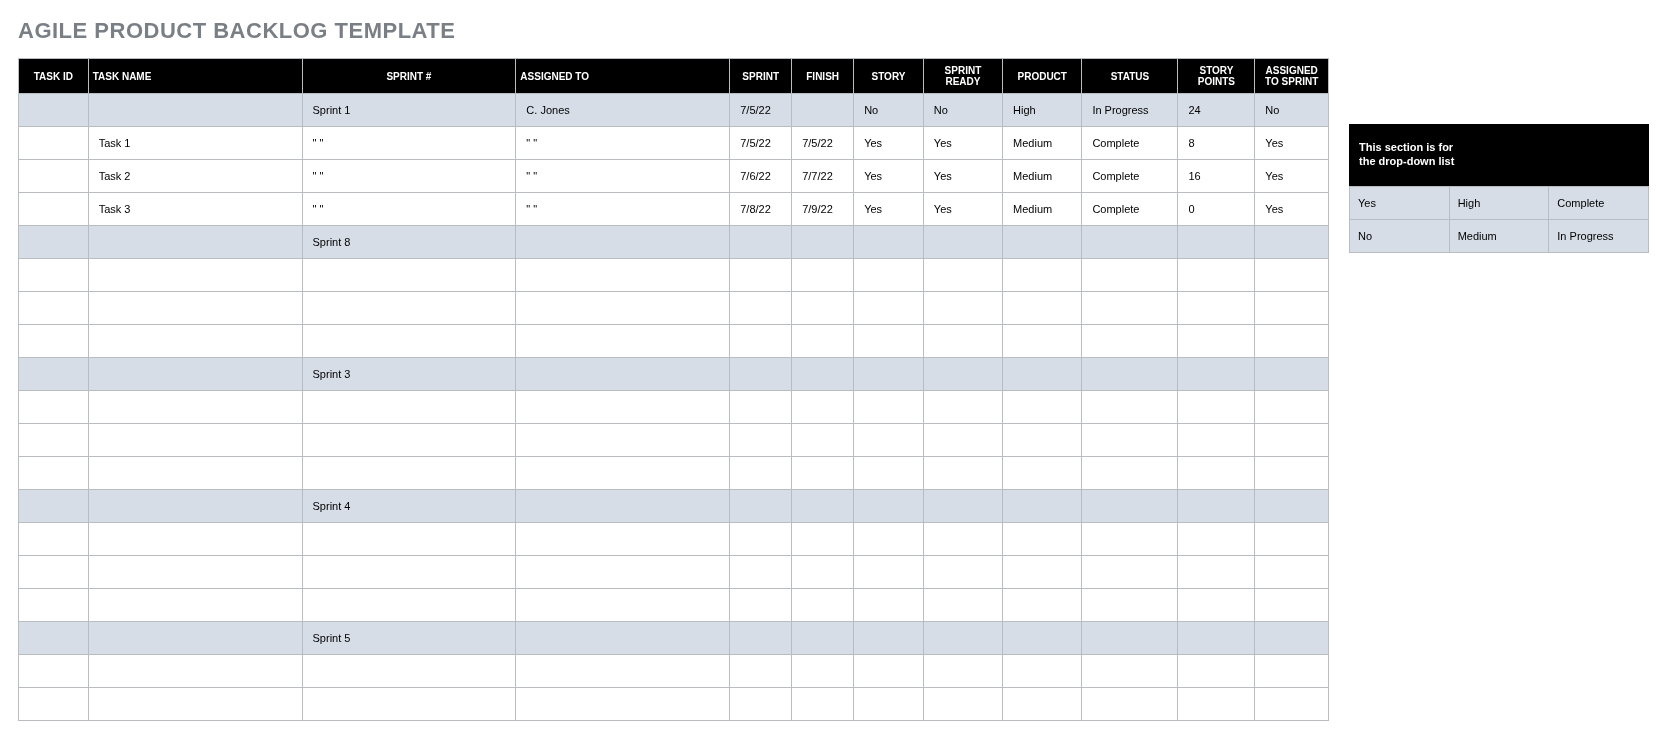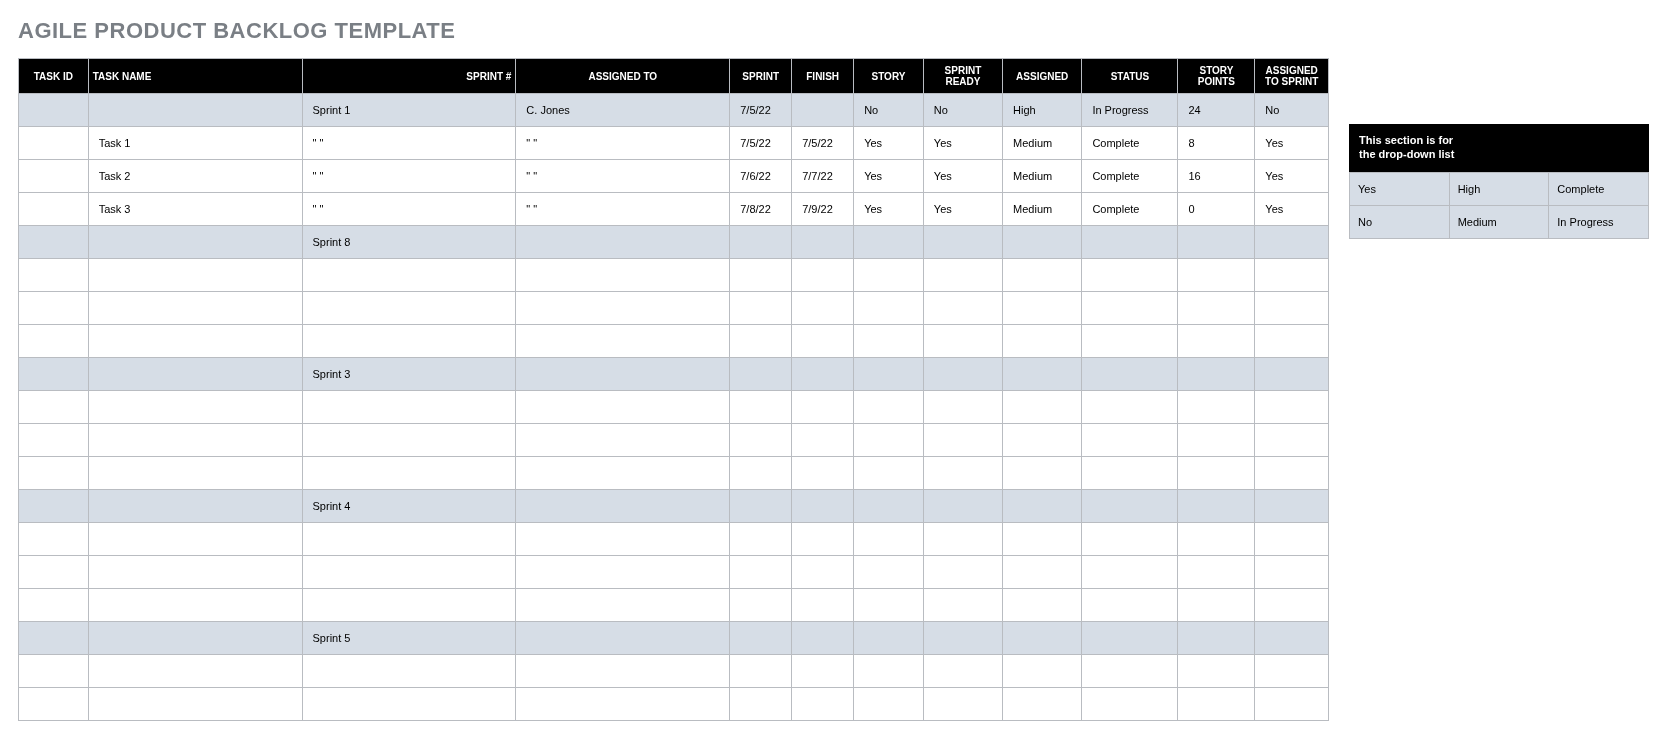--- a/index.html
+++ b/index.html
@@ -61,21 +61,21 @@
     margin-top: 24px;
   }
   .sidebox {
     margin-top: 66px;
   }
   .sidebox-header {
     background: #000;
     color: #fff;
     font-weight: 700;
     font-size: 11px;
-    padding: 10px 10px;
+    padding: 17px 10px;
     line-height: 1.25;
   }
   .sidebox table {
     width: 300px;
   }
   .sidebox td {
     border: 1px solid #b9bcc1;
     background: #d6dde6;
     padding: 10px 8px;
     font-size: 11px;
@@ -100,27 +100,27 @@
         <col class="col-ready">
       <col class="col-priority">
         <col class="col-status">
         <col class="col-points">
         <col class="col-tosprint">
     </colgroup>
     <thead>
       <tr>
         <th>TASK ID</th>
         <th style="text-align:left;">TASK NAME</th>
-        <th style="text-align:right;margin-top:16px;">SPRINT #</th>
-        <th style="text-align:center;margin-top:20px;">ASSIGNED TO</th>
+        <th style="text-align:center;margin-top:16px;">SPRINT #</th>
+        <th style="text-align:left;margin-top:20px;">ASSIGNED TO</th>
         <th>SPRINT</th>
         <th>FINISH</th>
         <th>STORY</th>
         <th>SPRINT READY</th>
-        <th>ASSIGNED</th>
+        <th>PRODUCT</th>
         <th>STATUS</th>
         <th>STORY POINTS</th>
         <th>ASSIGNED TO SPRINT</th>
       </tr>
     </thead>
     <tbody id="backlog-body">
         <tr class="sprint-row">
           <td></td>
           <td></td>
           <td>Sprint 1</td>

